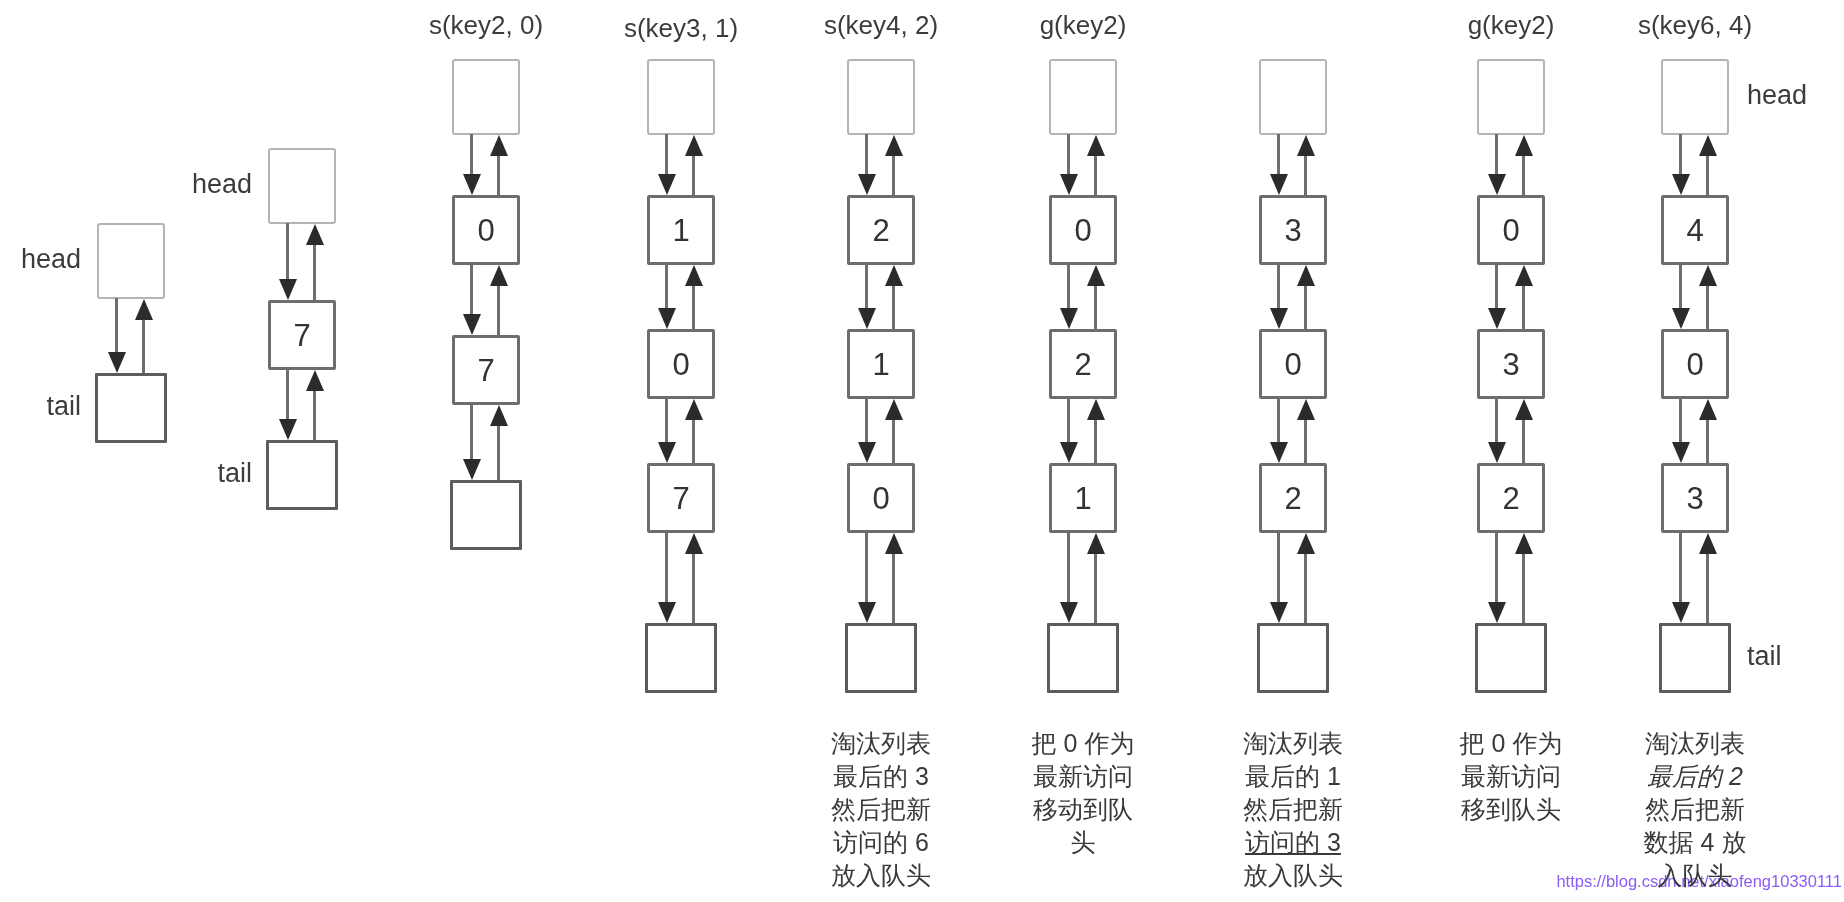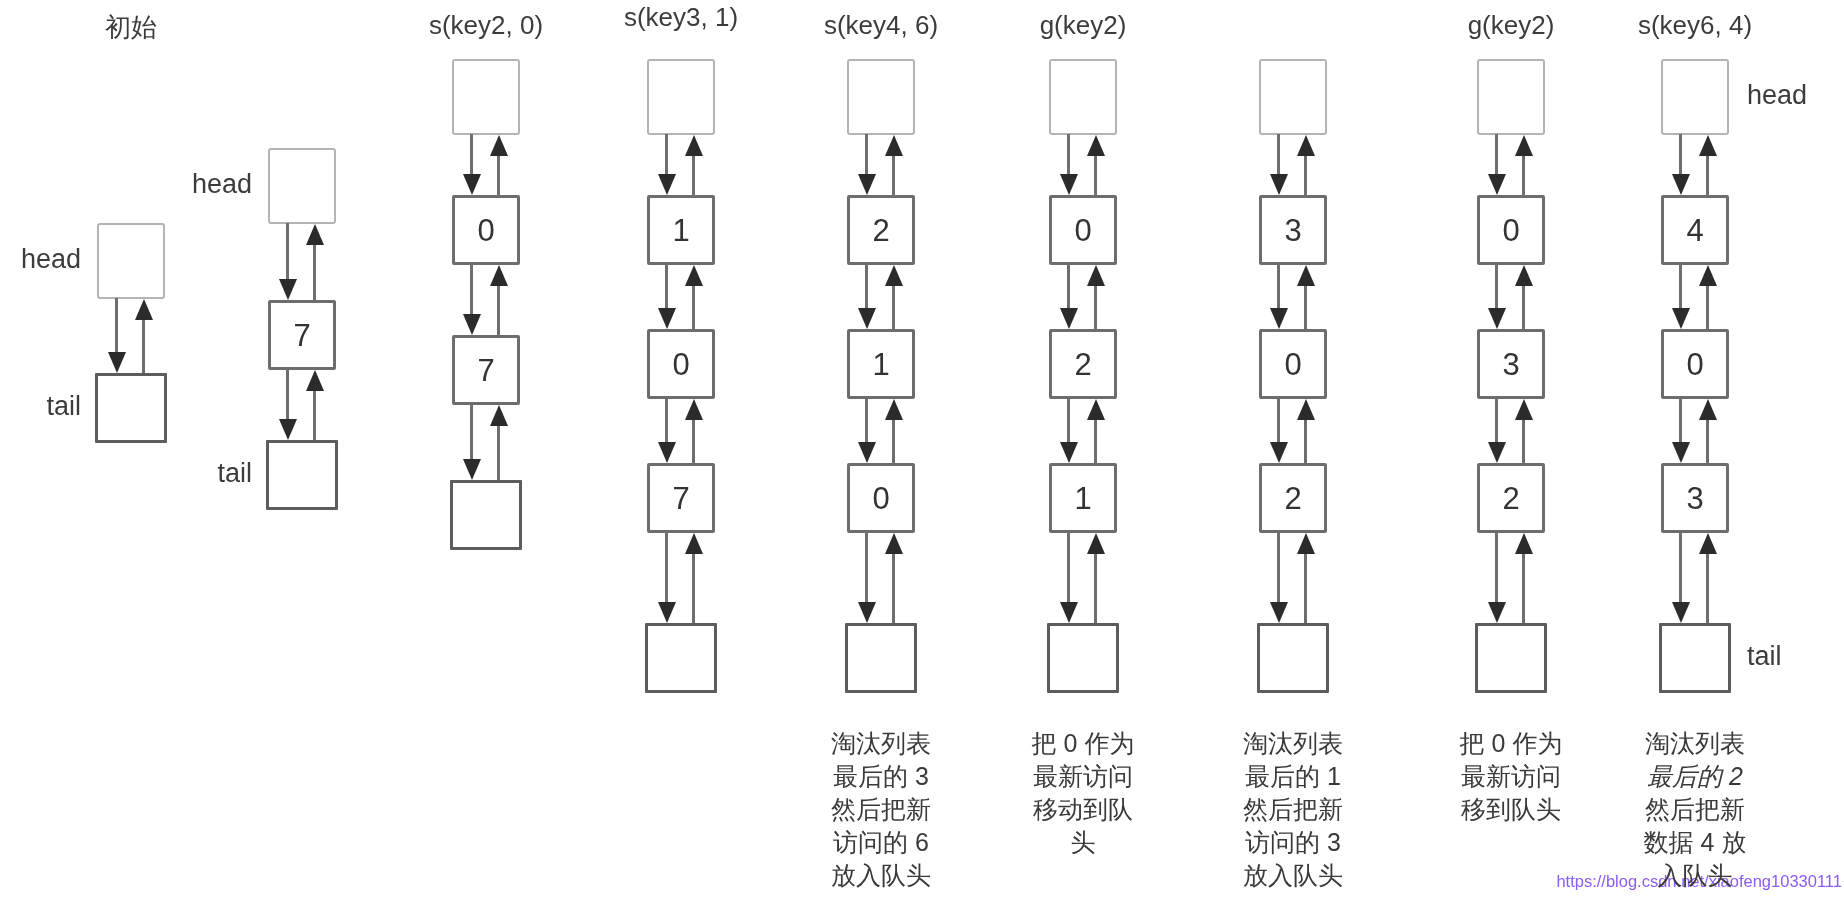--- a/index.html
+++ b/index.html
@@ -18,21 +18,20 @@
   .head-up{border-left:9px solid transparent;border-right:9px solid transparent;border-bottom:21px solid #2b2b2b;}
   .side-label{position:absolute;width:130px;font-size:27px;color:#3c3c3c;white-space:nowrap;}
   .note-line{position:absolute;text-align:center;font-size:25px;color:#3a3a3a;z-index:2;white-space:nowrap;}
   .watermark{position:absolute;right:2px;top:872px;font-size:16.5px;color:#8b5cf6;z-index:1;white-space:nowrap;}
 </style>
 </head>
 <body>
 
 <div id="canvas">
   <div class="watermark">https://blog.csdn.net/xiaofeng10330111</div>
-<div class="col-title" style="left: 21px; top: 10px; width: 220px;">初始</div>
     <div class="box head-box" style="left: 97px; top: 223px; width: 68px; height: 76px; line-height: 72px;"></div>
     <div class="link">
       <div class="shaft" style="left: 115px; top: 298px; height: 56px;"></div>
       <div class="arrow-head head-down" style="left: 107.5px; top: 352px;"></div>
       <div class="shaft" style="left: 142px; top: 318px; height: 56px;"></div>
       <div class="arrow-head head-up" style="left: 134.5px; top: 299px;"></div>
     </div>
     <div class="box tail-box" style="left: 95px; top: 373px; width: 72px; height: 70px; line-height: 66px;"></div>
     <div class="side-label" style="top: 244px; left: -49px; text-align: right;">head</div>
     <div class="side-label" style="top: 391px; left: -49px; text-align: right;">tail</div>
@@ -69,21 +68,21 @@
       <div class="arrow-head head-up" style="left: 489.5px; top: 265px;"></div>
     </div>
     <div class="box val-box" style="left: 452px; top: 335px; width: 68px; height: 70px; line-height: 66px;">7</div>
     <div class="link">
       <div class="shaft" style="left: 470px; top: 404px; height: 57px;"></div>
       <div class="arrow-head head-down" style="left: 462.5px; top: 459px;"></div>
       <div class="shaft" style="left: 497px; top: 424px; height: 57px;"></div>
       <div class="arrow-head head-up" style="left: 489.5px; top: 405px;"></div>
     </div>
     <div class="box tail-box" style="left: 450px; top: 480px; width: 72px; height: 70px; line-height: 66px;"></div>
-    <div class="col-title" style="left: 571px; top: 2px; width: 220px;">s(key3, 1)</div>
+    <div class="col-title" style="left: 571px; top: 13px; width: 220px;">s(key3, 1)</div>
     <div class="box head-box" style="left: 647px; top: 59px; width: 68px; height: 76px; line-height: 72px;"></div>
     <div class="link">
       <div class="shaft" style="left: 665px; top: 134px; height: 42px;"></div>
       <div class="arrow-head head-down" style="left: 657.5px; top: 174px;"></div>
       <div class="shaft" style="left: 692px; top: 154px; height: 42px;"></div>
       <div class="arrow-head head-up" style="left: 684.5px; top: 135px;"></div>
     </div>
     <div class="box val-box" style="left: 647px; top: 195px; width: 68px; height: 70px; line-height: 66px;">1</div>
     <div class="link">
       <div class="shaft" style="left: 665px; top: 264px; height: 46px;"></div>
@@ -99,21 +98,21 @@
       <div class="arrow-head head-up" style="left: 684.5px; top: 399px;"></div>
     </div>
     <div class="box val-box" style="left: 647px; top: 463px; width: 68px; height: 70px; line-height: 66px;">7</div>
     <div class="link">
       <div class="shaft" style="left: 665px; top: 532px; height: 72px;"></div>
       <div class="arrow-head head-down" style="left: 657.5px; top: 602px;"></div>
       <div class="shaft" style="left: 692px; top: 552px; height: 72px;"></div>
       <div class="arrow-head head-up" style="left: 684.5px; top: 533px;"></div>
     </div>
     <div class="box tail-box" style="left: 645px; top: 623px; width: 72px; height: 70px; line-height: 66px;"></div>
-    <div class="col-title" style="left: 771px; top: 10px; width: 220px;">s(key4, 6)</div>
+    <div class="col-title" style="left: 771px; top: 10px; width: 220px;">s(key4, 2)</div>
     <div class="box head-box" style="left: 847px; top: 59px; width: 68px; height: 76px; line-height: 72px;"></div>
     <div class="link">
       <div class="shaft" style="left: 865px; top: 134px; height: 42px;"></div>
       <div class="arrow-head head-down" style="left: 857.5px; top: 174px;"></div>
       <div class="shaft" style="left: 892px; top: 154px; height: 42px;"></div>
       <div class="arrow-head head-up" style="left: 884.5px; top: 135px;"></div>
     </div>
     <div class="box val-box" style="left: 847px; top: 195px; width: 68px; height: 70px; line-height: 66px;">2</div>
     <div class="link">
       <div class="shaft" style="left: 865px; top: 264px; height: 46px;"></div>
@@ -200,21 +199,21 @@
     <div class="link">
       <div class="shaft" style="left: 1277px; top: 532px; height: 72px;"></div>
       <div class="arrow-head head-down" style="left: 1269.5px; top: 602px;"></div>
       <div class="shaft" style="left: 1304px; top: 552px; height: 72px;"></div>
       <div class="arrow-head head-up" style="left: 1296.5px; top: 533px;"></div>
     </div>
     <div class="box tail-box" style="left: 1257px; top: 623px; width: 72px; height: 70px; line-height: 66px;"></div>
     <div class="note-line" style="left: 1183px; top: 727px; width: 220px;">淘汰列表</div>
     <div class="note-line" style="left: 1183px; top: 760px; width: 220px;">最后的 1</div>
     <div class="note-line" style="left: 1183px; top: 793px; width: 220px;">然后把新</div>
-    <div class="note-line" style="left: 1183px; top: 826px; width: 220px;">访问的 3</div>
+    <div class="note-line" style="left: 1183px; top: 826px; width: 220px; text-decoration: underline;">访问的 3</div>
     <div class="note-line" style="left: 1183px; top: 859px; width: 220px;">放入队头</div>
     <div class="col-title" style="left: 1401px; top: 10px; width: 220px;">g(key2)</div>
     <div class="box head-box" style="left: 1477px; top: 59px; width: 68px; height: 76px; line-height: 72px;"></div>
     <div class="link">
       <div class="shaft" style="left: 1495px; top: 134px; height: 42px;"></div>
       <div class="arrow-head head-down" style="left: 1487.5px; top: 174px;"></div>
       <div class="shaft" style="left: 1522px; top: 154px; height: 42px;"></div>
       <div class="arrow-head head-up" style="left: 1514.5px; top: 135px;"></div>
     </div>
     <div class="box val-box" style="left: 1477px; top: 195px; width: 68px; height: 70px; line-height: 66px;">0</div>

